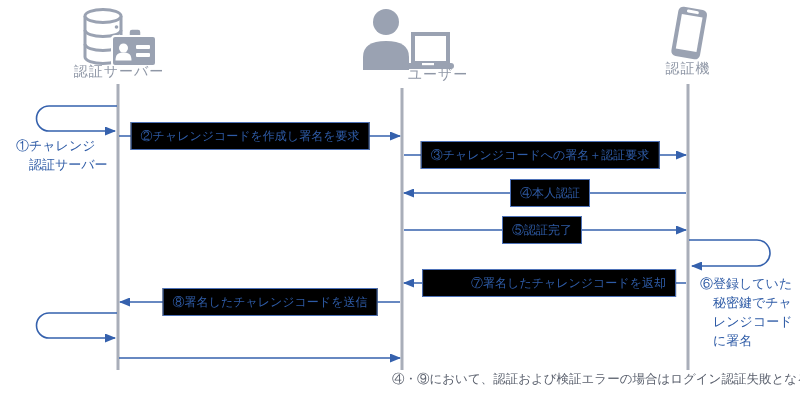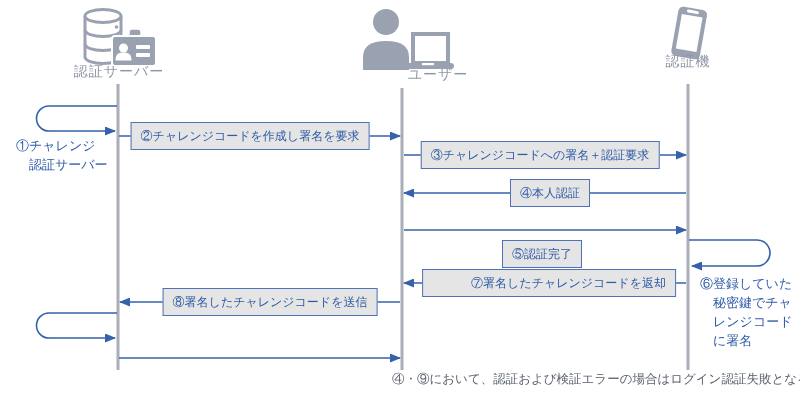--- a/index.html
+++ b/index.html
@@ -10,21 +10,21 @@
   svg.wires{position:absolute;left:0;top:0;width:800px;height:400px;}
   .lifeline{stroke:#a9aeb9;stroke-width:3;}
   .arrow,.loop{stroke:#3561ad;stroke-width:1.6;fill:none;}
   .actor{position:absolute;}
   .actor-label{
     position:absolute;transform:translateX(-50%);white-space:nowrap;
     color:#8f97a6;font-size:14px;letter-spacing:1px;
   }
   .msgbox{
     position:absolute;transform:translateX(-50%);
-    background:#e5e5e5;border:1px solid #4e72b8;color:#2e5ba6;
+    background:#000000;border:1px solid #4e72b8;color:#2e5ba6;
     font-size:12px;line-height:14px;padding:6px 9px;white-space:nowrap;
   }
   .freelabel{
     position:absolute;color:#2e5ba6;font-size:13px;line-height:19px;
     white-space:pre-line;padding-left:1em;text-indent:-1em;
   }
   .footnote{
     position:absolute;left:392px;top:371px;color:#5b616e;font-size:12.5px;white-space:nowrap;
   }
   .icon-gray{fill:#9aa2b2;}
@@ -89,26 +89,26 @@
 
   <div class="actor" style="left:663px;top:4px;">
     <svg width="52" height="60" viewBox="0 0 52 60">
       <g transform="rotate(10 26 30)">
         <rect x="11.5" y="4" width="29" height="50" rx="5" class="icon-gray"></rect>
         <rect x="15.5" y="11.5" width="21" height="35" fill="#ffffff"></rect>
         <rect x="20" y="6" width="12" height="3" rx="1.5" fill="#ffffff"></rect>
       </g>
     </svg>
   </div>
-  <div class="actor-label" style="left:688px;top:53px;text-align:center;">認証機</div>
+  <div class="actor-label" style="left:688px;top:60px;text-align:center;">認証機</div>
 
   <div class="msgbox" style="left:250px;top:122px;">②チャレンジコードを作成し署名を要求</div>
   <div class="msgbox" style="left:540px;top:141px;">③チャレンジコードへの署名＋認証要求</div>
   <div class="msgbox" style="left:550px;top:179px;">④本人認証</div>
-  <div class="msgbox" style="left:542px;top:216px;margin-top:24px;">⑤認証完了</div>
+  <div class="msgbox" style="left:542px;top:216px;">⑤認証完了</div>
   <div class="msgbox" style="left:549px;top:269px;padding-left:48px;">⑦署名したチャレンジコードを返却</div>
   <div class="msgbox" style="left:270px;top:288px;">⑧署名したチャレンジコードを送信</div>
 
   <div class="freelabel" style="left:16px;top:136px;">①チャレンジ
 認証サーバー</div>
   <div class="freelabel" style="left:700px;top:274px;">⑥登録していた
 秘密鍵でチャ
 レンジコード
 に署名</div>
 

